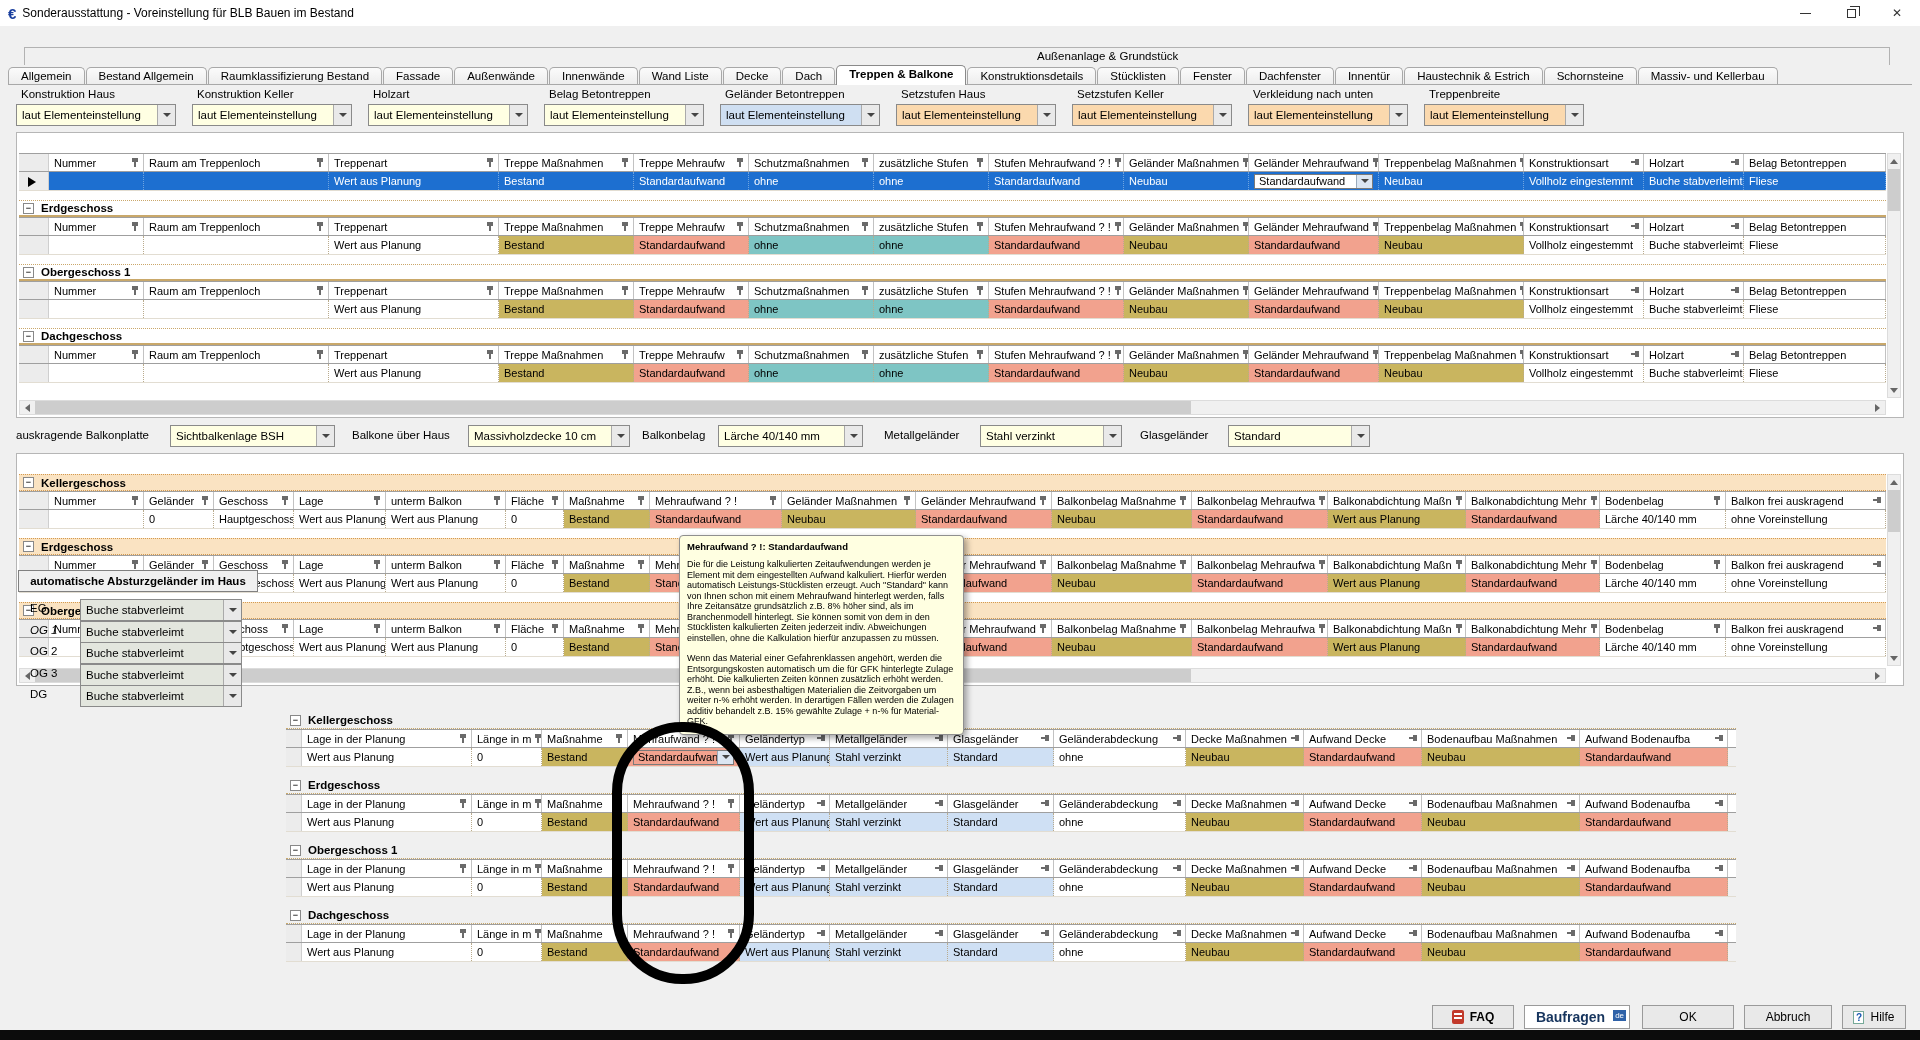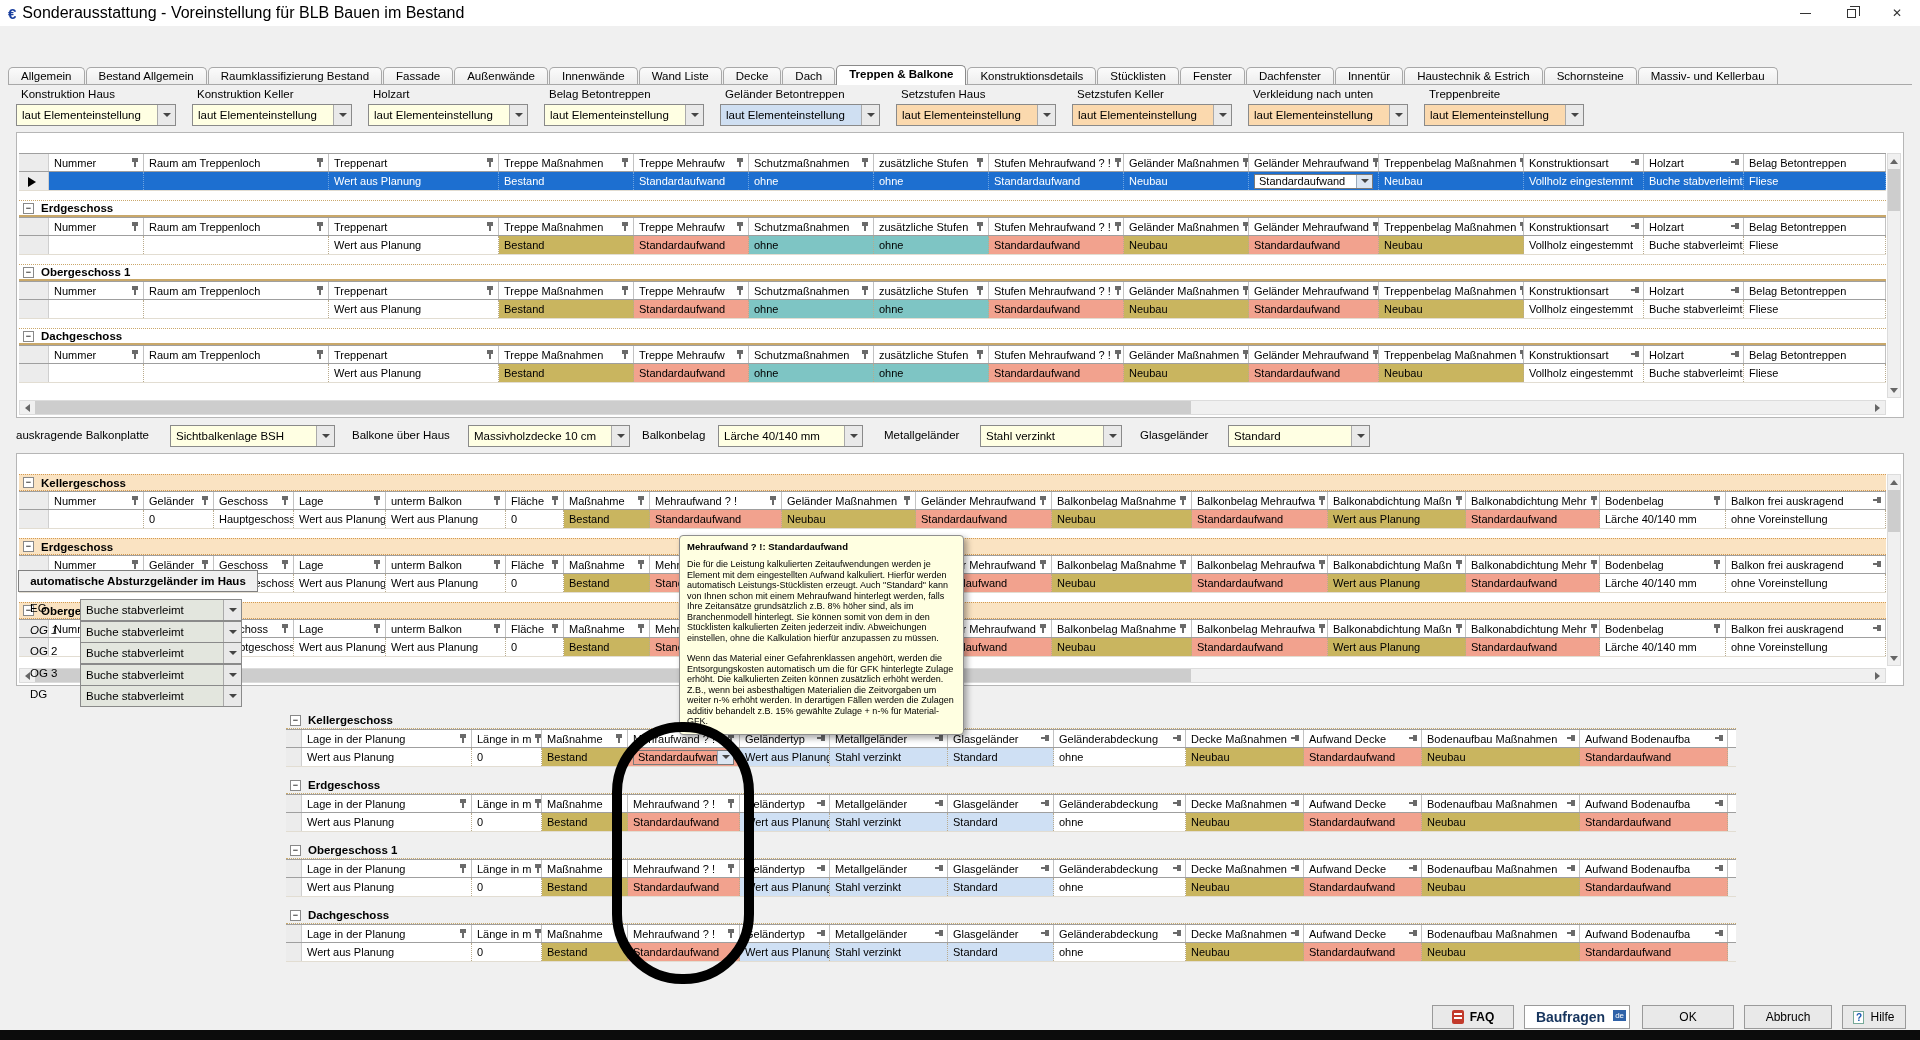--- a/index.html
+++ b/index.html
@@ -2,21 +2,21 @@
 <html><head>
 <meta charset="utf-8">
 <style>
   html,body{margin:0;padding:0;background:#444;}
   *{box-sizing:border-box;font-family:"Liberation Sans","DejaVu Sans",sans-serif;}
   #screen{position:relative;width:1920px;height:1040px;background:#f0f0f0;overflow:hidden;}
 
   
   #titlebar{position:absolute;left:0;top:0;width:1920px;height:26px;background:#fff;display:flex;align-items:center;}
   #win-icon{color:#1a3f9e;font-weight:bold;font-size:15px;margin:0 6px 0 8px;}
-  #win-title{font-size:16px;color:#000;}
+  #win-title{font-size:12px;color:#000;}
   #win-controls{position:absolute;right:0;top:0;height:26px;display:flex;}
   .wbtn{width:46px;height:26px;display:flex;align-items:center;justify-content:center;color:#333;font-size:12px;}
   .glyph-min{width:11px;height:1px;background:#333;}
   .glyph-restore{width:9px;height:9px;border:1px solid #333;position:relative;background:#fff;}
   .glyph-restore::before{content:"";position:absolute;left:2px;top:-4px;width:9px;height:9px;border:1px solid #333;border-bottom:none;border-left:none;}
   #menubar{position:absolute;left:0;top:26px;width:1920px;height:21px;background:#f0f0f0;border-bottom:1px solid #e5e5e5;display:flex;align-items:center;}
   #menu-edit{font-size:11.5px;padding:0 10px;display:flex;align-items:center;gap:5px;}
   .caret{width:0;height:0;border-left:3px solid transparent;border-right:3px solid transparent;border-top:4px solid #333;}
 
   
@@ -127,20 +127,23 @@
       <div class="wbtn">
           <span class="glyph-restore"></span>
         </div>
       <div class="wbtn">
           <span>✕</span>
         </div>
     </div>
   </div>
 
 
+  <div id="parent-tab">
+    <span>Außenanlage &amp; Grundstück</span>
+  </div>
   <div id="tabstrip">
       <div class="tab">Allgemein</div>
       <div class="tab">Bestand Allgemein</div>
       <div class="tab">Raumklassifizierung Bestand</div>
       <div class="tab">Fassade</div>
       <div class="tab">Außenwände</div>
       <div class="tab">Innenwände</div>
       <div class="tab">Wand Liste</div>
       <div class="tab">Decke</div>
       <div class="tab">Dach</div>

